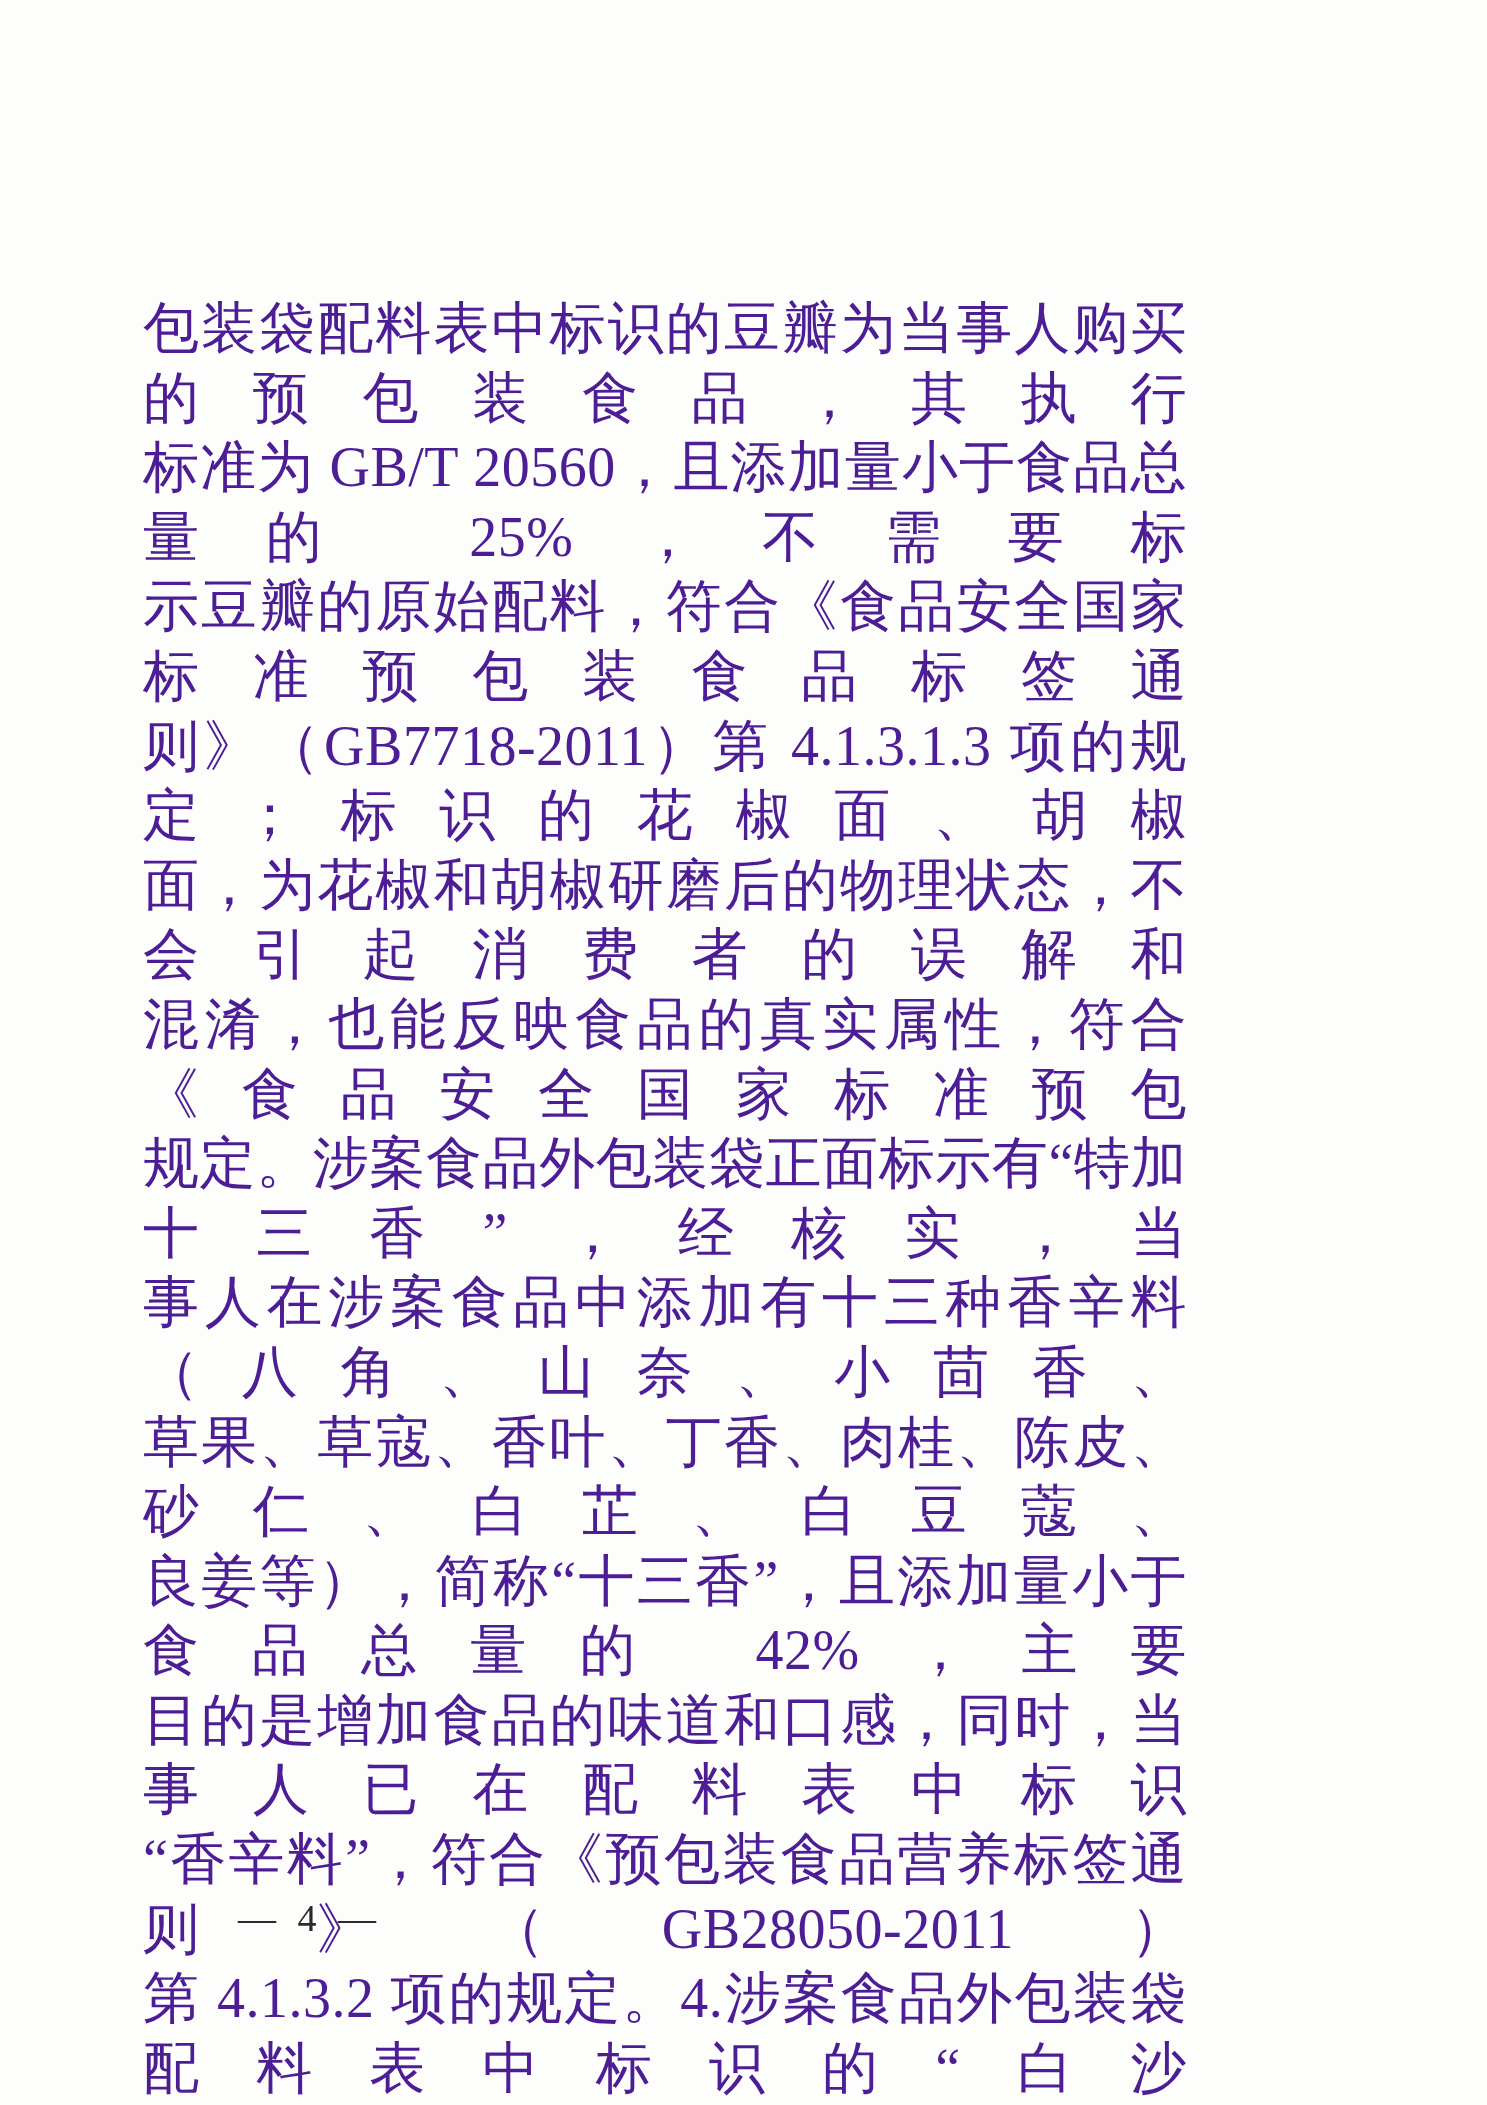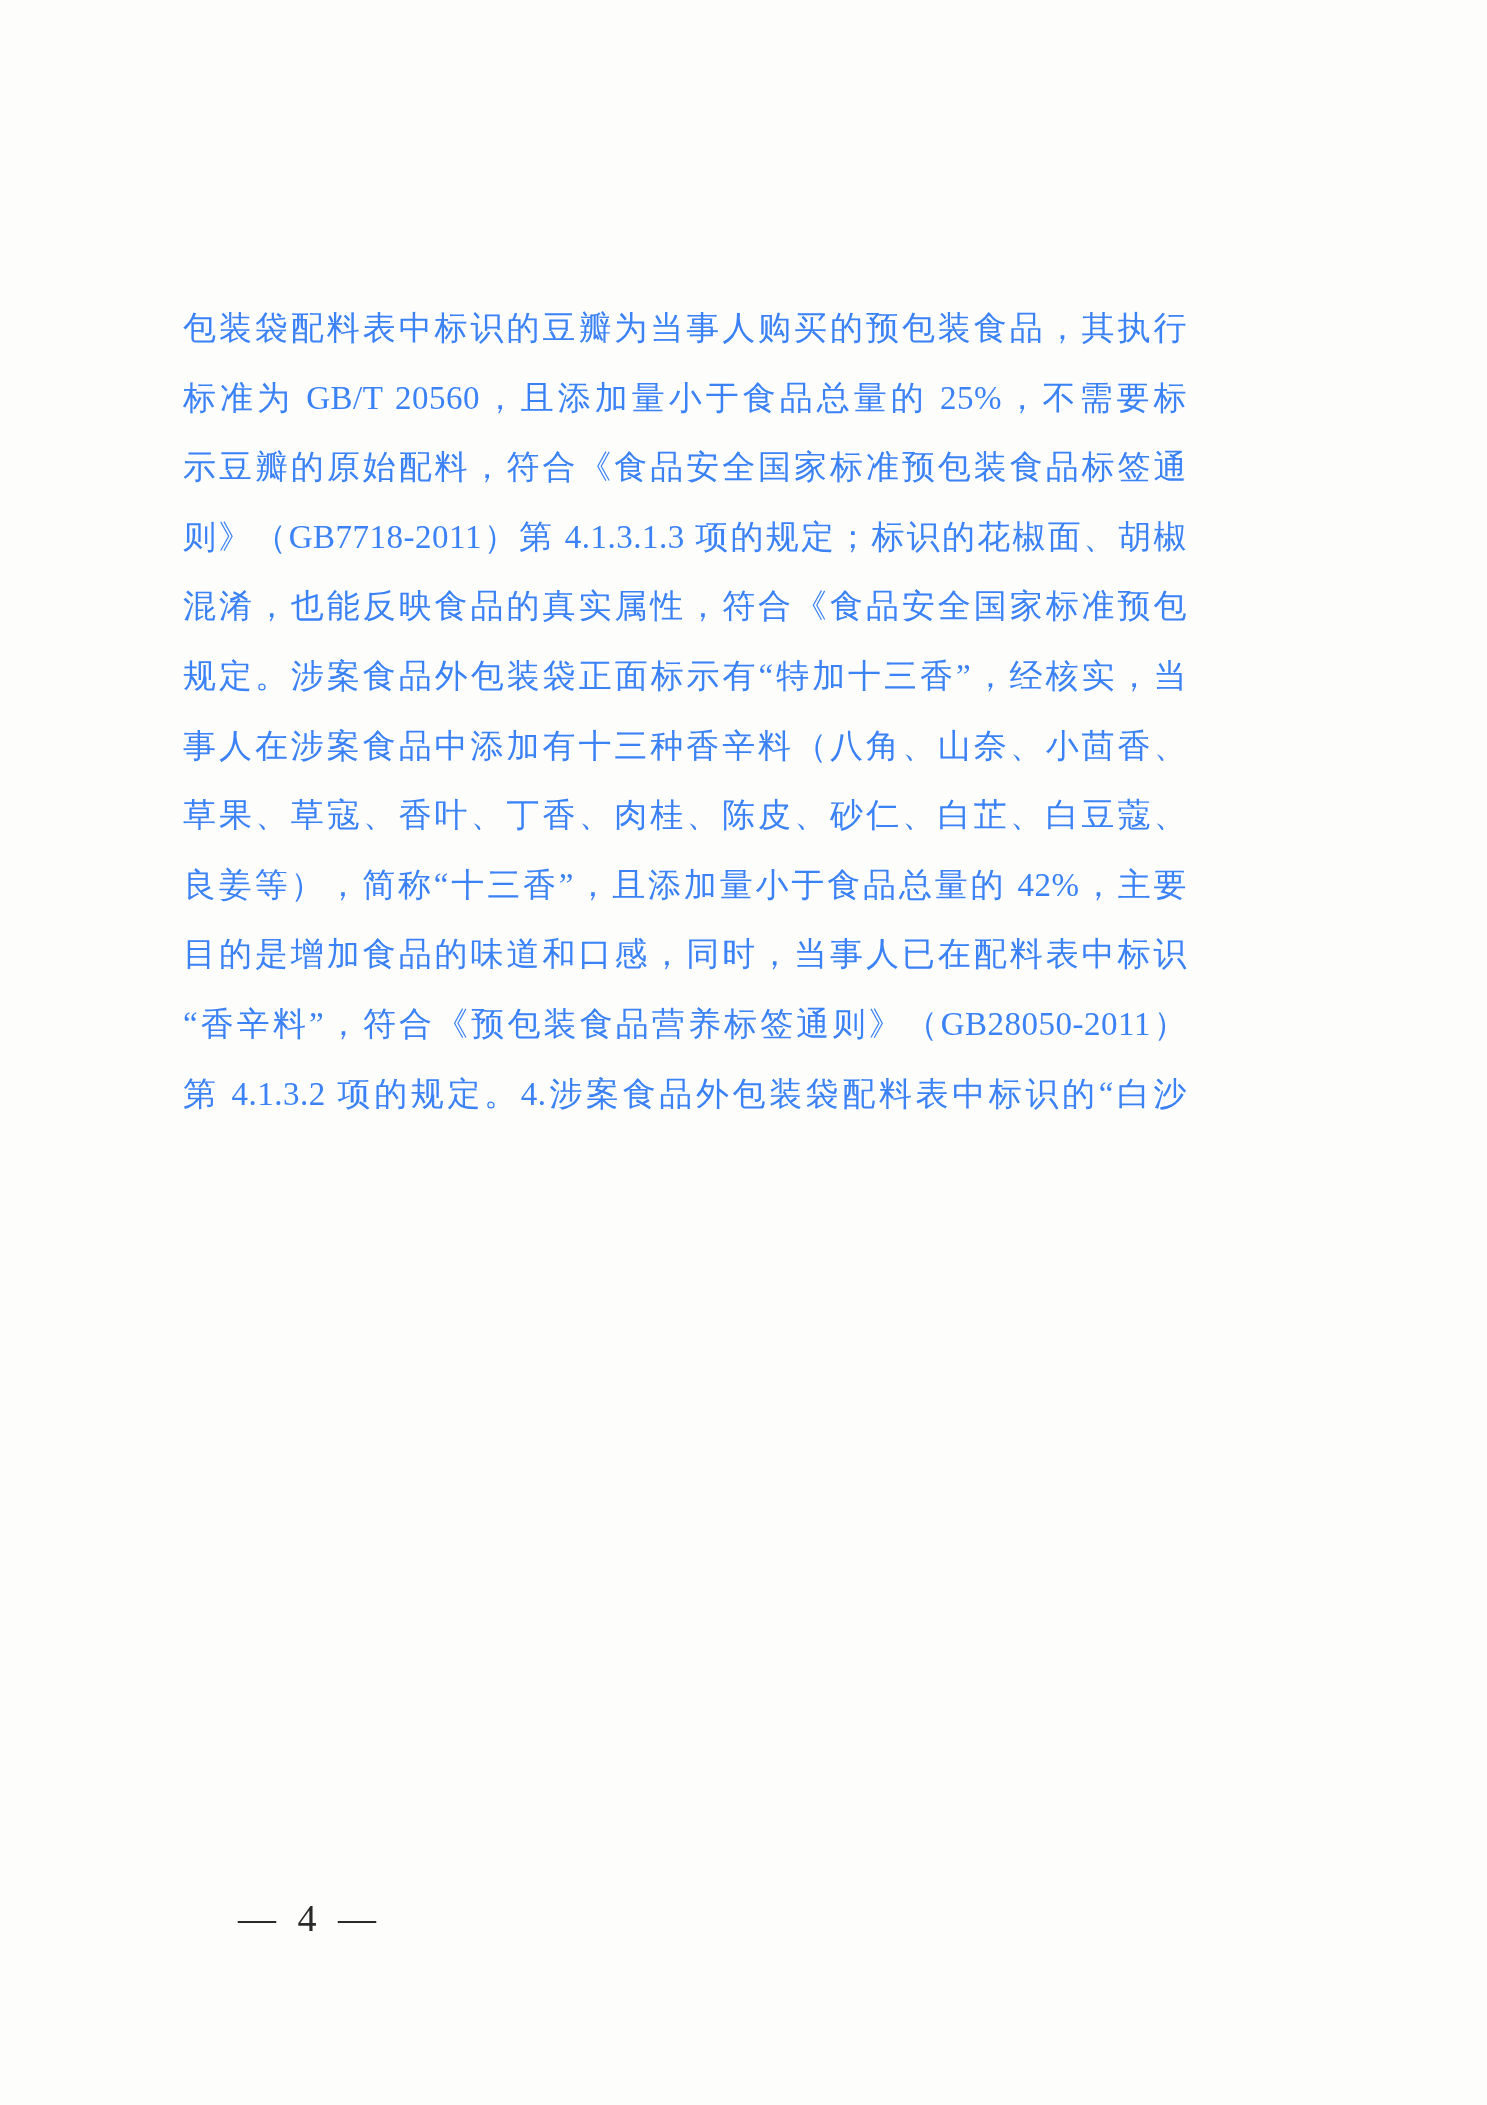--- a/index.html
+++ b/index.html
@@ -15,48 +15,48 @@
     overflow: hidden;
     font-family: "Liberation Serif", serif;
   }
   .text-block {
     position: absolute;
     left: 143px;
     top: 294px;
     width: 1044px;
   }
   .doc-line {
-    font-size: 33px;
+    font-size: 56px;
     line-height: 69.6px;
-    color: #3b82f6;
+    color: #4c1d95;
     text-align: justify;
     text-align-last: justify;
     text-justify: inter-character;
     letter-spacing: 0.5px;
-    margin-left: 40px;
   }
   .page-number {
     position: absolute;
     left: 238px;
     top: 1896px;
     font-size: 38px;
     color: #2a2a2a;
     letter-spacing: 6px;
     font-family: "Liberation Serif", serif;
   }
 </style>
 </head>
 <body>
 
 <div class="page">
   <div class="text-block">
     <div class="doc-line">包装袋配料表中标识的豆瓣为当事人购买的预包装食品，其执行</div>
     <div class="doc-line">标准为 GB/T 20560，且添加量小于食品总量的 25%，不需要标</div>
     <div class="doc-line">示豆瓣的原始配料，符合《食品安全国家标准预包装食品标签通</div>
     <div class="doc-line">则》（GB7718-2011）第 4.1.3.1.3 项的规定；标识的花椒面、胡椒</div>
+    <div class="doc-line">面，为花椒和胡椒研磨后的物理状态，不会引起消费者的误解和</div>
     <div class="doc-line">混淆，也能反映食品的真实属性，符合《食品安全国家标准预包</div>
     <div class="doc-line">规定。涉案食品外包装袋正面标示有“特加十三香”，经核实，当</div>
     <div class="doc-line">事人在涉案食品中添加有十三种香辛料（八角、山奈、小茴香、</div>
     <div class="doc-line">草果、草寇、香叶、丁香、肉桂、陈皮、砂仁、白芷、白豆蔻、</div>
     <div class="doc-line">良姜等），简称“十三香”，且添加量小于食品总量的 42%，主要</div>
     <div class="doc-line">目的是增加食品的味道和口感，同时，当事人已在配料表中标识</div>
     <div class="doc-line">“香辛料”，符合《预包装食品营养标签通则》（GB28050-2011）</div>
     <div class="doc-line">第 4.1.3.2 项的规定。4.涉案食品外包装袋配料表中标识的“白沙</div>
 
   </div>

